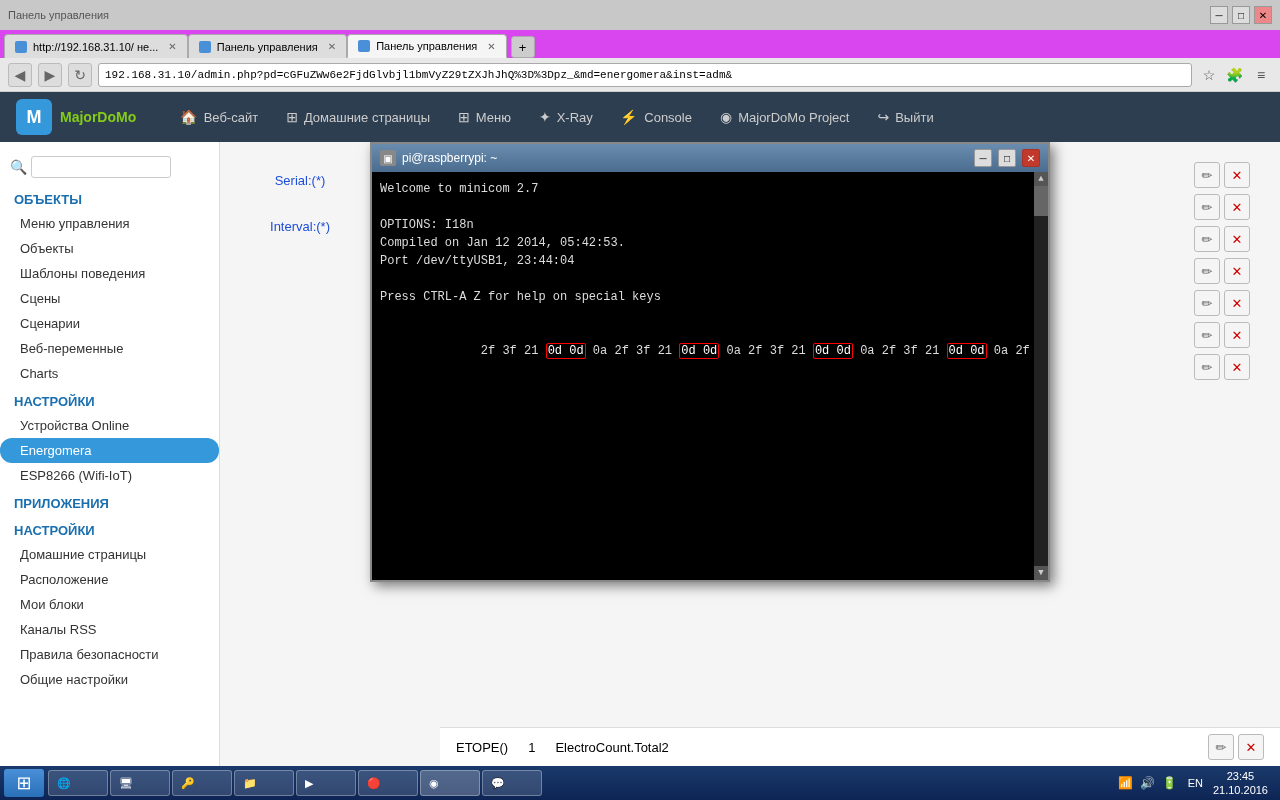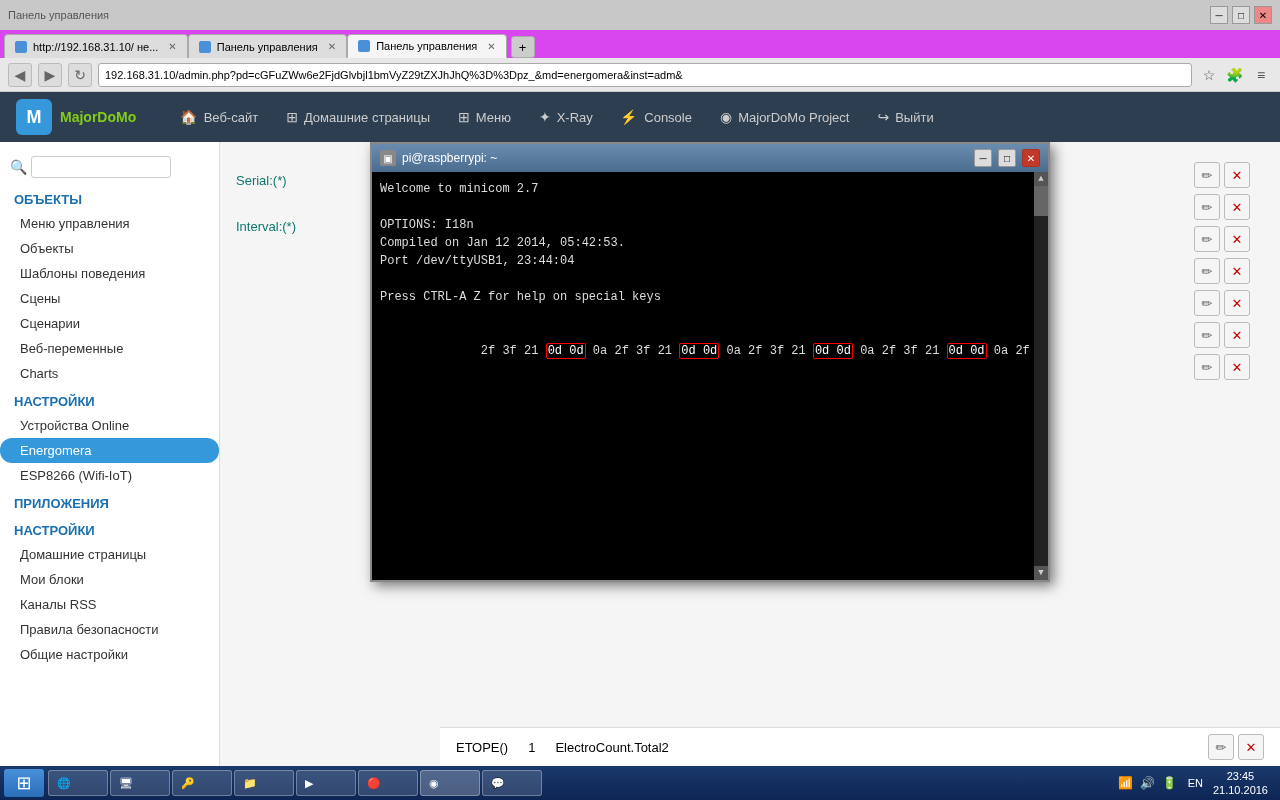--- a/index.html
+++ b/index.html
@@ -14,21 +14,21 @@
 
     .browser-tabbar { background: #d946ef; height: 28px; display: flex; align-items: flex-end; padding: 0 4px; }
     .tab { height: 24px; padding: 0 10px; display: flex; align-items: center; gap: 6px; font-size: 11px; border: 1px solid #aaa; border-bottom: none; background: #ddd; cursor: pointer; border-radius: 4px 4px 0 0; }
     .tab.active { background: #f5f5f5; border-bottom: 1px solid #f5f5f5; z-index: 1; }
     .tab-favicon { width: 12px; height: 12px; background: #e88; border-radius: 2px; flex-shrink: 0; }
     .tab-favicon.m { background: #4a90d9; }
     .tab-close { font-size: 10px; color: #666; margin-left: 4px; }
 
     .browser-toolbar { background: #e8e8e8; height: 34px; display: flex; align-items: center; padding: 0 8px; gap: 6px; border-bottom: 1px solid #ccc; }
     .nav-btn { width: 24px; height: 24px; background: #ddd; border: 1px solid #bbb; border-radius: 3px; cursor: pointer; display: flex; align-items: center; justify-content: center; font-size: 14px; color: #666; }
-    .address-bar { flex: 1; height: 24px; border: 1px solid #aaa; border-radius: 3px; padding: 0 6px; font-size: 11px; background: white; }
+    .address-bar { flex: 1; height: 24px; border: 1px solid #aaa; border-radius: 3px; padding: 0 6px; font-size: 11px; background: white; font-family: Liberation Mono, monospace; }
     .toolbar-icons { display: flex; gap: 4px; }
     .toolbar-icon { width: 22px; height: 22px; display: flex; align-items: center; justify-content: center; font-size: 14px; cursor: pointer; color: #555; }
 
     
     .page { display: flex; flex-direction: column; height: calc(800px - 92px); }
 
     
     .top-nav { background: #2c3e50; height: 50px; display: flex; align-items: center; padding: 0 16px; gap: 0; }
     .logo-area { display: flex; align-items: center; gap: 8px; margin-right: 30px; }
     .logo-box { width: 36px; height: 36px; background: #3498db; border-radius: 6px; display: flex; align-items: center; justify-content: center; color: white; font-weight: bold; font-size: 18px; }
@@ -47,21 +47,21 @@
     .sidebar-search-input { border: 1px solid #ccc; border-radius: 3px; padding: 3px 6px; font-size: 12px; width: 140px; }
     .sidebar-section-title { color: #1a6faf; font-weight: bold; font-size: 13px; padding: 8px 14px 4px; }
     .sidebar-item { padding: 5px 14px 5px 20px; color: #333; cursor: pointer; font-size: 13px; }
     .sidebar-item.active { background: #3498db; color: white; border-radius: 12px; }
 
     
     .content-area { flex: 1; padding: 16px; background: #f5f5f5; position: relative; overflow: auto; }
 
     
     .form-row { display: flex; align-items: center; margin-bottom: 14px; }
-    .form-label { width: 140px; text-align: left; padding-right: 12px; color: #0f766e; font-size: 13px; }
+    .form-label { width: 140px; text-align: center; padding-right: 12px; color: #1d4ed8; font-size: 13px; }
     .form-input { border: 1px solid #ccc; border-radius: 3px; padding: 4px 8px; font-size: 13px; width: 180px; background: white; }
     .form-hint { color: #666; font-size: 12px; margin-left: 8px; }
     .btn-update { background: #3498db; color: white; border: none; border-radius: 3px; padding: 6px 20px; cursor: pointer; font-size: 13px; }
     .action-btn-row { display: flex; gap: 4px; }
     .icon-btn { width: 26px; height: 26px; border: 1px solid #bbb; border-radius: 3px; background: #f5f5f5; cursor: pointer; display: flex; align-items: center; justify-content: center; font-size: 13px; }
     .icon-btn.edit { color: #666; }
     .icon-btn.del { color: #c00; }
 
     
     .terminal-overlay { position: absolute; top: 0; left: 150px; width: 680px; height: 440px; background: #000; border: 2px solid #888; box-shadow: 4px 4px 12px rgba(0,0,0,0.5); z-index: 100; display: flex; flex-direction: column; }
@@ -199,20 +199,21 @@
 
       <div class="sidebar-section-title">НАСТРОЙКИ</div>
       <div class="sidebar-item">Устройства Online</div>
       <div class="sidebar-item active">Energomera</div>
       <div class="sidebar-item">ESP8266 (Wifi-IoT)</div>
 
       <div class="sidebar-section-title">ПРИЛОЖЕНИЯ</div>
 
       <div class="sidebar-section-title">НАСТРОЙКИ</div>
       <div class="sidebar-item">Домашние страницы</div>
+      <div class="sidebar-item">Расположение</div>
       <div class="sidebar-item">Мои блоки</div>
       <div class="sidebar-item">Каналы RSS</div>
       <div class="sidebar-item">Правила безопасности</div>
       <div class="sidebar-item">Общие настройки</div>
     </div>
 
     <div class="content-area">
 
       <div style="margin-top:10px;">
         <div class="form-row">

